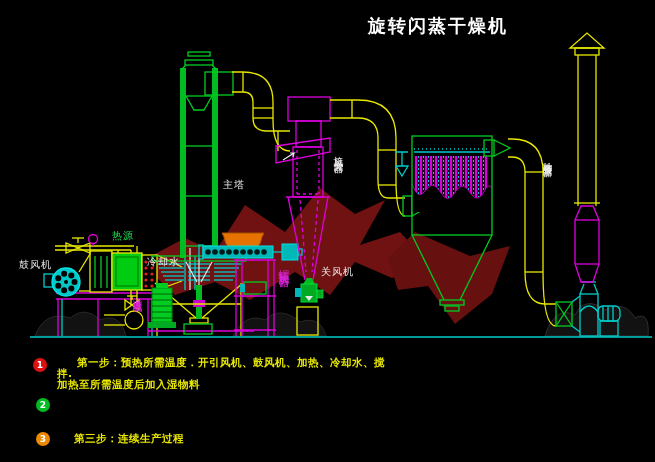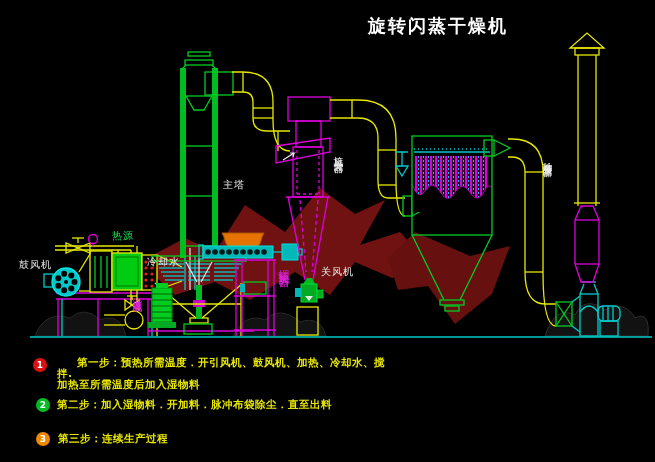--- a/index.html
+++ b/index.html
@@ -364,18 +364,17 @@
   <div class="lbl vert" style="left:333px;top:148px;">旋风分离器</div>
   <div class="lbl" style="left:321px;top:266px;">关风机</div>
   <div class="lbl vert" style="left:542px;top:154px;font-size:9.5px;letter-spacing:1px;">脉冲布袋除尘器</div>
 
   <div class="badge badge1" style="left:33px;top:358px;">1</div>
   <div class="step-line" style="left:57px;top:356px;margin-left:20px;">第一步：预热所需温度．开引风机、鼓风机、加热、冷却水、搅</div>
   <div class="step-line" style="left:57px;top:367px;">拌.</div>
   <div class="step-line" style="left:57px;top:378px;text-align:center;">加热至所需温度后加入湿物料</div>
 
   <div class="badge badge2" style="left:36px;top:398px;">2</div>
-  <div class="step-line" style="left:57px;top:398px;">第二步：加入湿物料．开加料．脉冲布袋除尘．直至出料</div>
 
   <div class="badge badge3" style="left:36px;top:432px;">3</div>
-  <div class="step-line" style="left:58px;top:432px;">第三步：连续生产过程</div>
+  <div class="step-line" style="left:74px;top:432px;">第三步：连续生产过程</div>
 
 </div>
 
 </body></html>

